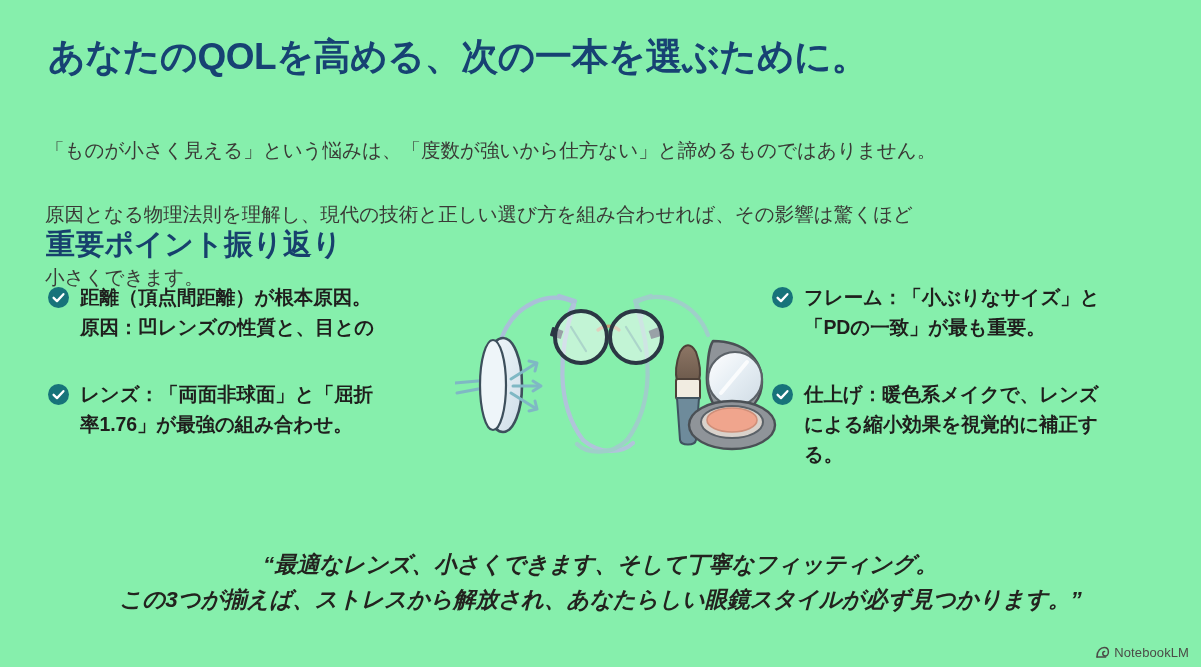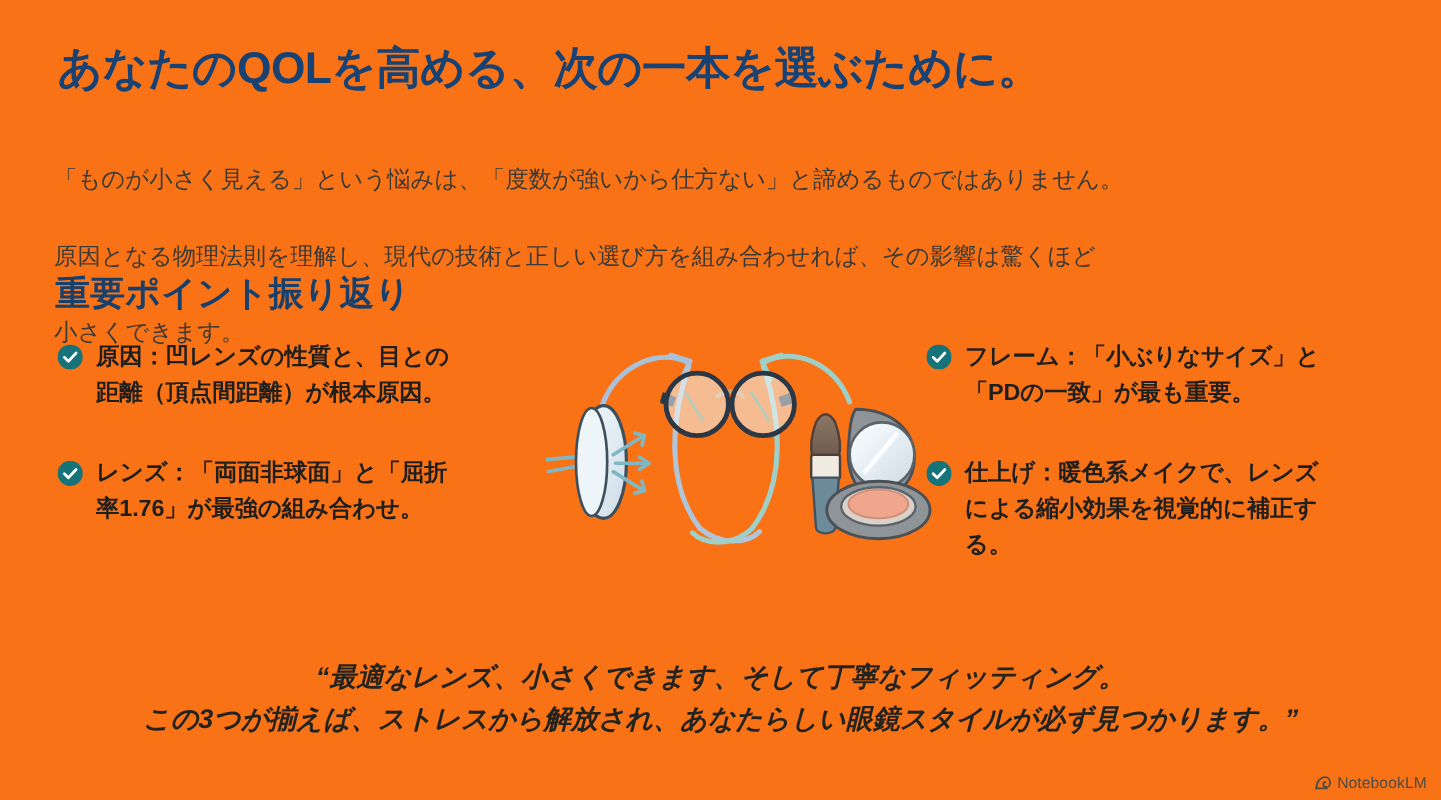--- a/index.html
+++ b/index.html
@@ -13,21 +13,21 @@
     background: #f7f5ef;
     font-family: "Liberation Sans", "DejaVu Sans", sans-serif;
     color: #35352f;
     overflow: hidden;
     position: relative;
   }
 
   .slide {
     position: absolute;
     inset: 0;
-    background: #f97316;
+    background: #86efac;
   }
 
   
   .title {
     position: absolute;
     left: 48px;
     top: 36px;
     font-size: 37px;
     line-height: 1.15;
     font-weight: bold;
@@ -148,22 +148,22 @@
   <div class="col col-left">
 
     <div class="bullet">
       <span class="check">
         <svg width="21" height="21" viewBox="0 0 21 21">
           <circle cx="10.5" cy="10.5" r="10.5" fill="#17737a"></circle>
           <path d="M5.6 10.8 L9.0 14.1 L15.4 7.2" fill="none" stroke="#ffffff" stroke-width="2.3" stroke-linecap="round" stroke-linejoin="round"></path>
         </svg>
       </span>
       <span class="btext">
+        <span class="bl">距離（頂点間距離）が根本原因。</span>
         <span class="bl">原因：凹レンズの性質と、目との</span>
-        <span class="bl">距離（頂点間距離）が根本原因。</span>
       </span>
     </div>
 
     <div class="bullet" style="margin-top:38px;">
       <span class="check">
         <svg width="21" height="21" viewBox="0 0 21 21">
           <circle cx="10.5" cy="10.5" r="10.5" fill="#17737a"></circle>
           <path d="M5.6 10.8 L9.0 14.1 L15.4 7.2" fill="none" stroke="#ffffff" stroke-width="2.3" stroke-linecap="round" stroke-linejoin="round"></path>
         </svg>
       </span>

